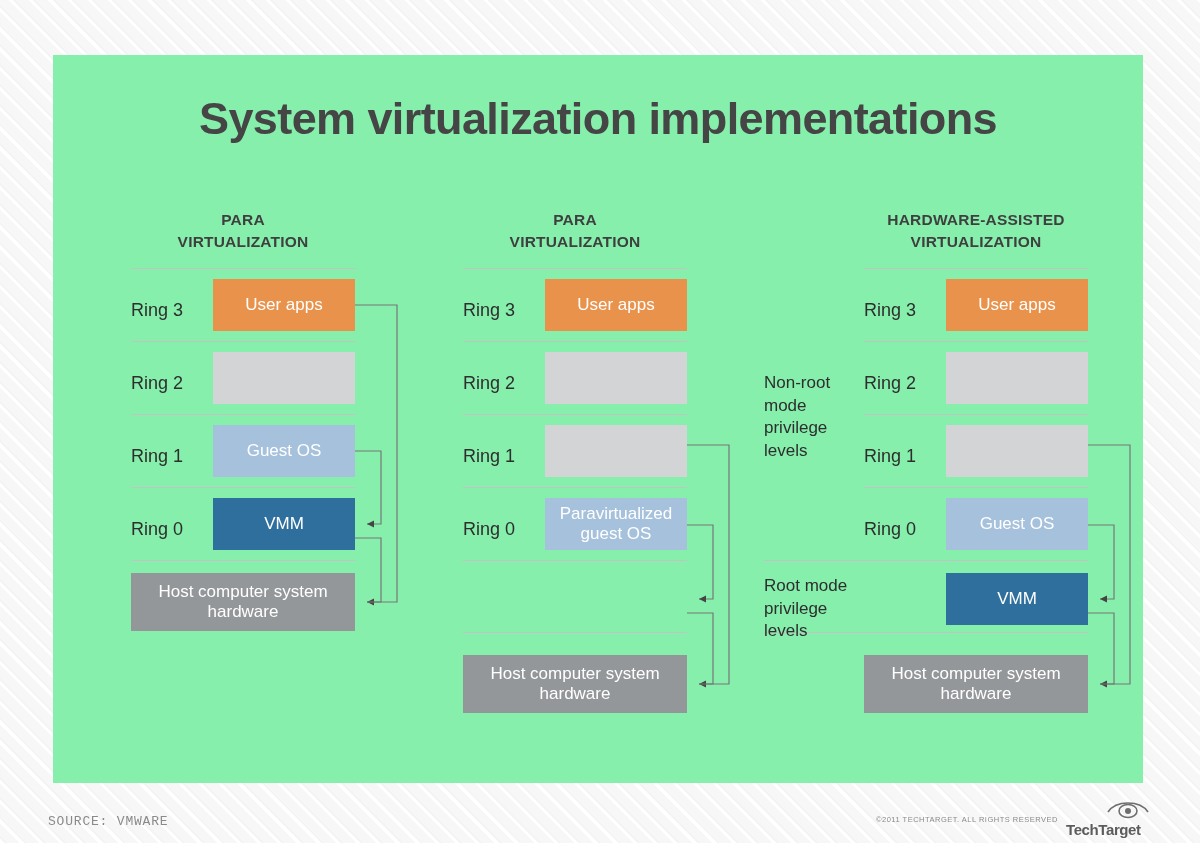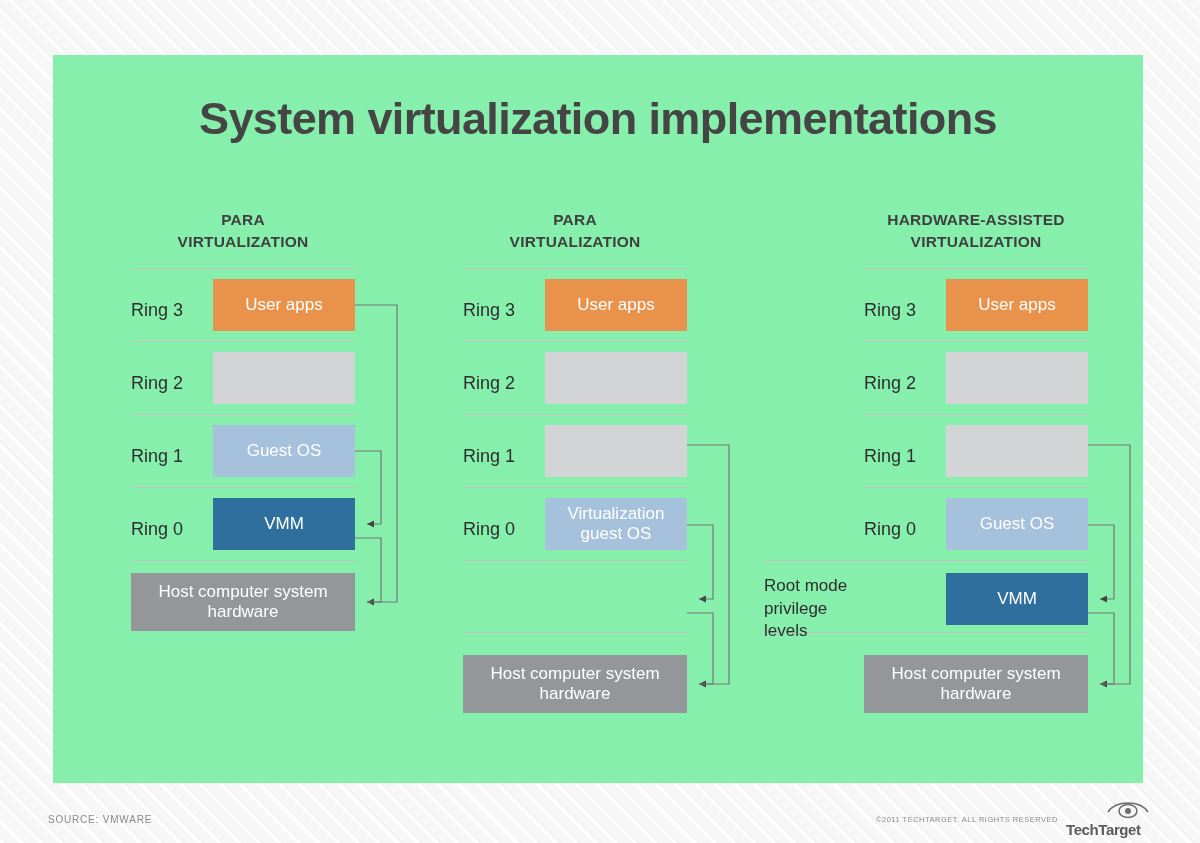--- a/index.html
+++ b/index.html
@@ -113,23 +113,24 @@
     position: absolute;
     top: 0; left: 0;
     width: 1090px; height: 728px;
     pointer-events: none;
   }
 
   
   #footer-source {
     position: absolute;
     left: 48px; top: 814px;
-    font-size: 10px;
+    font-size: 13px;
     letter-spacing: 0.8px;
     color: #8a8a8a;
+    font-family: Liberation Mono, monospace;
   }
   #footer-copy {
     position: absolute;
     right: 142px; top: 815px;
     font-size: 7.5px;
     letter-spacing: 0.5px;
     color: #8a8a8a;
   }
   #tt-logo {
     position: absolute;
@@ -215,21 +216,21 @@
       <div class="ring-label" style="left:0px; top:246px;">Ring 3</div>
       <div class="box orange" style="left:82px; top:224px; width:142px; height:52px;">User apps</div>
 
       <div class="ring-label" style="left:0px; top:319px;">Ring 2</div>
       <div class="box gray" style="left:82px; top:297px; width:142px; height:52px;"></div>
 
       <div class="ring-label" style="left:0px; top:392px;">Ring 1</div>
       <div class="box gray" style="left:82px; top:370px; width:142px; height:52px;"></div>
 
       <div class="ring-label" style="left:0px; top:465px;">Ring 0</div>
-      <div class="box lightblue" style="left:82px; top:443px; width:142px; height:52px;">Virtualization guest OS</div>
+      <div class="box lightblue" style="left:82px; top:443px; width:142px; height:52px;">Paravirtualized guest OS</div>
 
 
       <div class="box hostgray" style="left:0px; top:600px; width:224px; height:58px;">Host computer system hardware</div>
 
       <svg class="arrows" style="width:300px;height:728px;">
 
         <path d="M224,390 L266,390 L266,629 L236,629" fill="none" stroke="#777" stroke-width="1.2"></path>
         <polygon points="236,629 243,625.5 243,632.5" fill="#444"></polygon>
 
         <path d="M224,470 L250,470 L250,544 L236,544" fill="none" stroke="#777" stroke-width="1.2"></path>
@@ -247,20 +248,21 @@
       </div>
 
       <div class="rule" style="left:100px; top:213px; width:224px;"></div>
       <div class="rule" style="left:100px; top:286px; width:224px;"></div>
       <div class="rule" style="left:100px; top:359px; width:224px;"></div>
       <div class="rule" style="left:100px; top:432px; width:224px;"></div>
 
       <div class="rule" style="left:0px;   top:505px; width:324px;"></div>
       <div class="rule" style="left:0px;   top:577px; width:324px;"></div>
 
+      <div class="side-label" style="left:0px; top:317px; width:92px;">Non-root mode privilege levels</div>
       <div class="side-label" style="left:0px; top:520px; width:100px;">Root mode privilege levels</div>
 
       <div class="ring-label" style="left:100px; top:246px;">Ring 3</div>
       <div class="box orange" style="left:182px; top:224px; width:142px; height:52px;">User apps</div>
 
       <div class="ring-label" style="left:100px; top:319px;">Ring 2</div>
       <div class="box gray" style="left:182px; top:297px; width:142px; height:52px;"></div>
 
       <div class="ring-label" style="left:100px; top:392px;">Ring 1</div>
       <div class="box gray" style="left:182px; top:370px; width:142px; height:52px;"></div>

